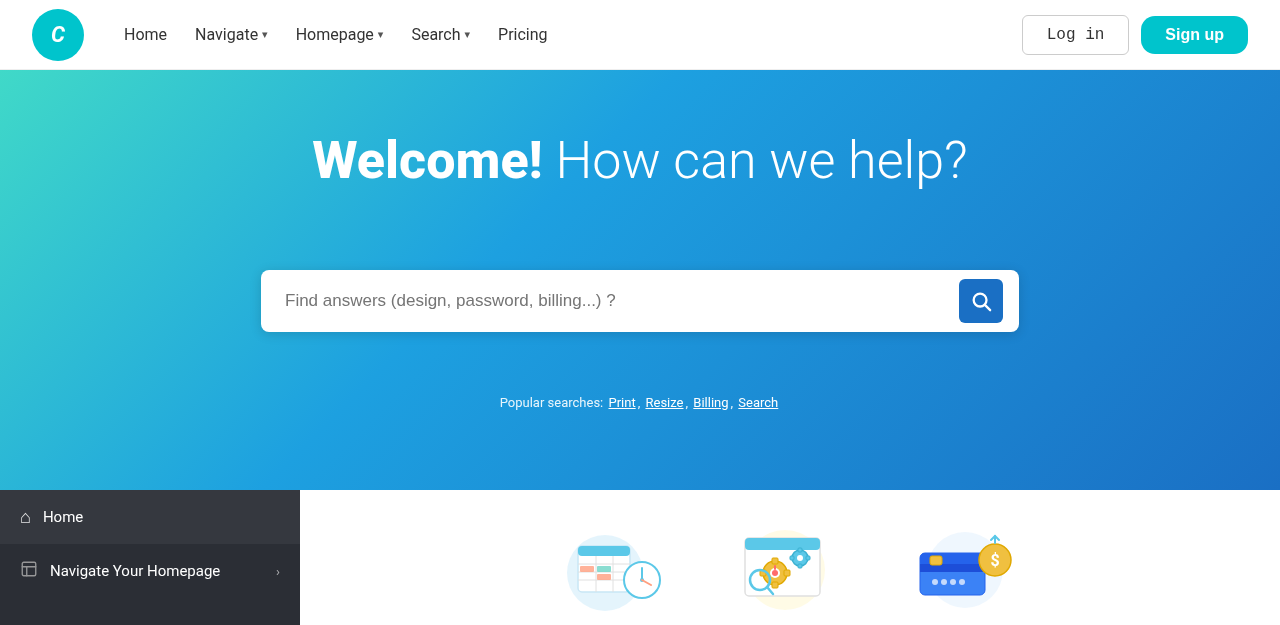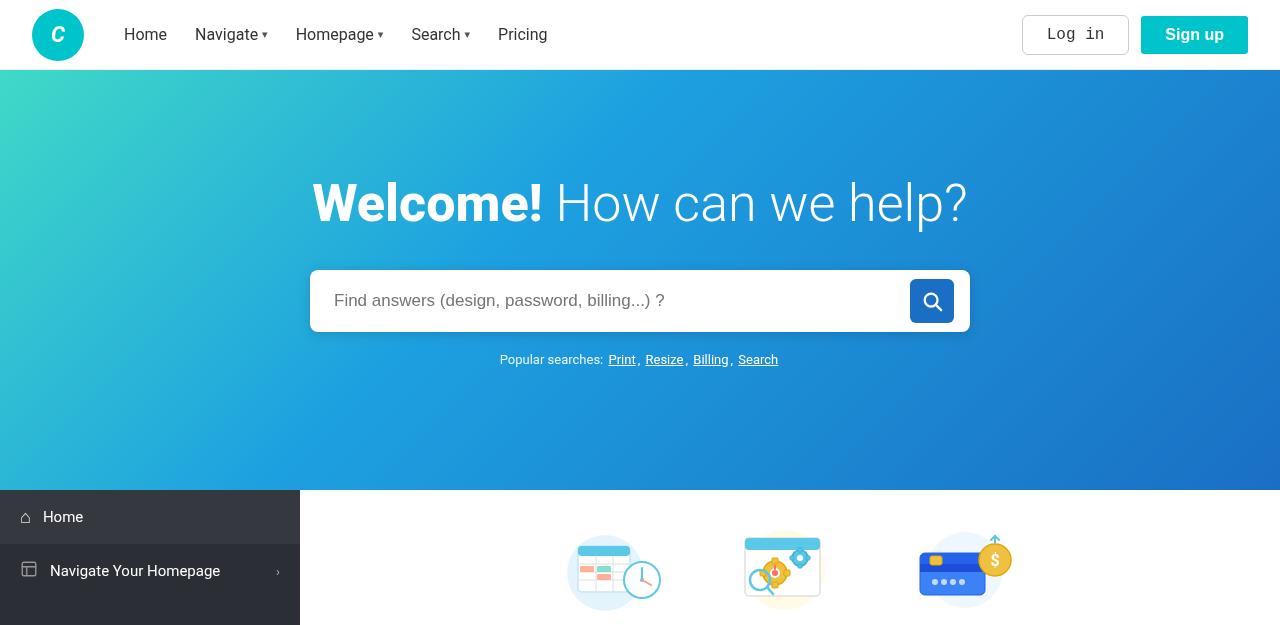--- a/index.html
+++ b/index.html
@@ -66,55 +66,55 @@
       border-radius: 6px;
       font-size: 16px;
       color: #333;
       cursor: pointer;
       font-family: Liberation Mono, monospace;
     }
     .btn-signup {
       padding: 10px 24px;
       border: none;
       background: #00c4cc;
-      border-radius: 3px;
+      border-radius: 14px;
       font-size: 16px;
       color: #fff;
       cursor: pointer;
       font-weight: 600;
     }
 
     
     .hero {
       background: linear-gradient(135deg, #40d9c8 0%, #1da0e0 40%, #1a6fc4 100%);
       min-height: 420px;
       display: flex;
       flex-direction: column;
       align-items: center;
-      justify-content: center;
+      justify-content: space-between;
       padding: 60px 20px 80px;
     }
     .hero-title {
       font-size: 52px;
       color: #fff;
       margin-bottom: 36px;
       text-align: center;
     }
     .hero-title strong {
       font-weight: 800;
     }
     .hero-title span {
       font-weight: 300;
     }
     .search-bar {
       display: flex;
       align-items: center;
       background: #fff;
       border-radius: 8px;
-      width: 660px;
+      width: 758px;
       max-width: 90vw;
       height: 62px;
       padding: 0 16px 0 24px;
       box-shadow: 0 2px 12px rgba(0,0,0,0.15);
     }
     .search-input {
       flex: 1;
       border: none;
       outline: none;
       font-size: 17px;

